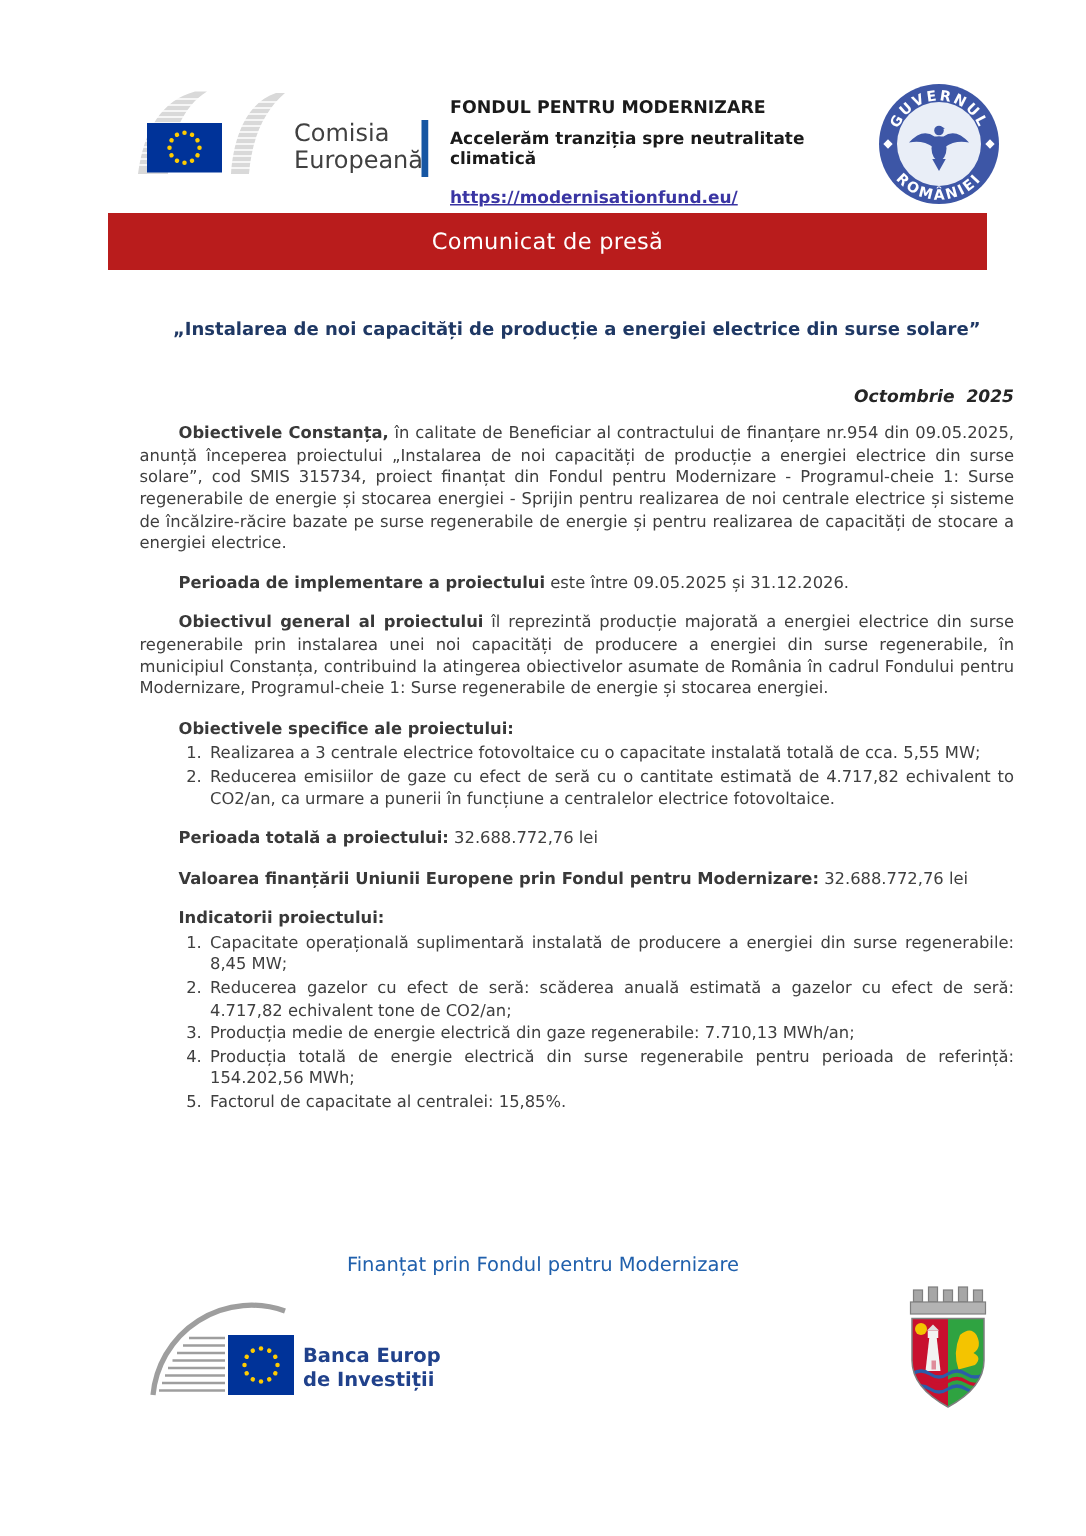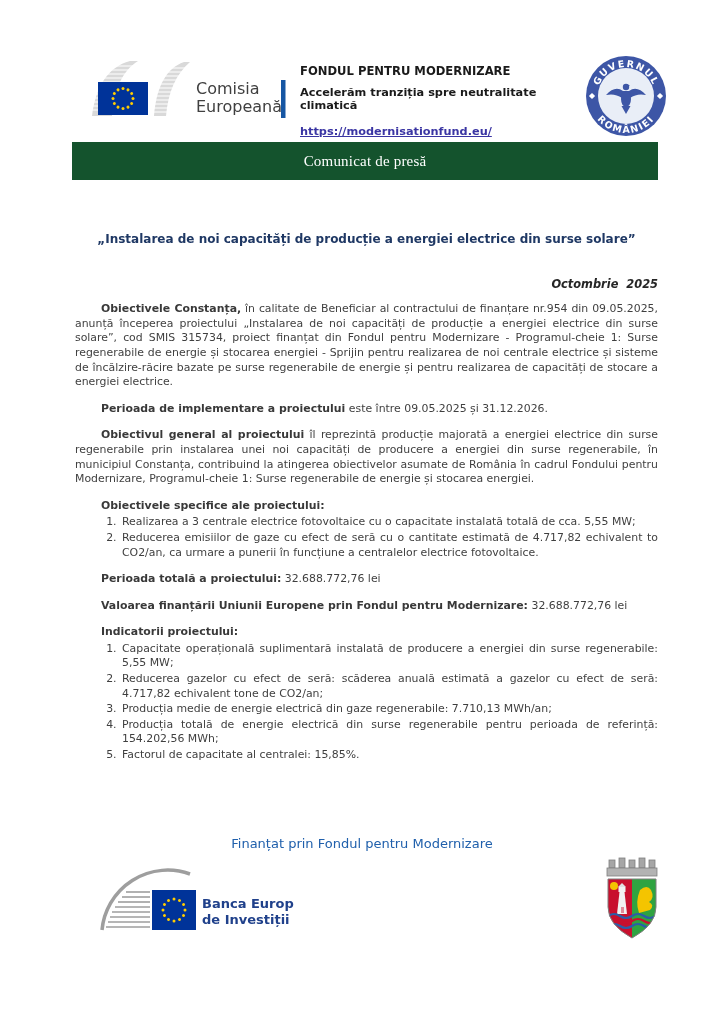--- a/index.html
+++ b/index.html
@@ -9,26 +9,26 @@
 
   
   .ec-logo{position:absolute;top:58px;left:84px;}
   .fund-block{position:absolute;top:64px;left:300px;width:285px;}
   .fund-title{font-weight:bold;font-size:11.6px;color:#1a1a1a;margin:0 0 8px 0;}
   .fund-tagline{font-weight:bold;font-size:11.3px;color:#1a1a1a;margin:0 0 8px 0;}
   .fund-url{color:#3a35a3;font-weight:bold;font-size:11.3px;text-decoration:underline;cursor:pointer;}
   .gov-seal{position:absolute;top:54px;left:584px;}
 
   
-  .banner{position:absolute;top:142px;left:72px;width:586px;height:38px;background:#14532d;
-          display:flex;align-items:center;justify-content:center;font-family:Liberation Serif, serif;}
+  .banner{position:absolute;top:142px;left:72px;width:586px;height:38px;background:#b91c1c;
+          display:flex;align-items:center;justify-content:center;}
   .banner span{color:#ffffff;font-size:15px;letter-spacing:.2px;}
 
   
-  .content{position:absolute;top:208px;left:75px;width:583px;font-size:10.9px;line-height:14.6px;margin-top:20px;}
+  .content{position:absolute;top:208px;left:93px;width:583px;font-size:10.9px;line-height:14.6px;}
   .doc-title{font-weight:bold;font-size:12px;color:#1f3864;text-align:center;margin:4px 0 0;}
   .doc-date{font-weight:bold;font-style:italic;font-size:11.4px;color:#262626;text-align:right;
             margin:30px 0 0;white-space:pre;}
   .para{margin:12px 0 0;text-indent:26px;text-align:justify;}
   .para.first{margin-top:11px;}
   strong{color:#393939;}
   ol{margin:2px 0 0;padding-left:45px;}
   li{text-align:justify;margin-top:1px;padding-left:2px;}
   .contact{margin-top:15px;text-indent:0;text-align:left;font-weight:bold;}
   .email-link{color:#2e75b6;font-weight:bold;text-decoration:underline;cursor:pointer;}
@@ -167,21 +167,21 @@
 
     <p class="para">
       <strong>Valoarea finanțării Uniunii Europene prin Fondul pentru Modernizare:</strong>
       <span>32.688.772,76 lei</span>
     </p>
 
     <p class="para">
       <strong>Indicatorii proiectului:</strong>
     </p>
     <ol>
-      <li>Capacitate operațională suplimentară instalată de producere a energiei din surse regenerabile: 5,55 MW;</li>
+      <li>Capacitate operațională suplimentară instalată de producere a energiei din surse regenerabile: 8,45 MW;</li>
       <li>Reducerea gazelor cu efect de seră: scăderea anuală estimată a gazelor cu efect de seră: 4.717,82 echivalent tone de CO2/an;</li>
       <li>Producția medie de energie electrică din gaze regenerabile: 7.710,13 MWh/an;</li>
       <li>Producția totală de energie electrică din surse regenerabile pentru perioada de referință: 154.202,56 MWh;</li>
       <li>Factorul de capacitate al centralei: 15,85%.</li>
     </ol>
 
   </main>
 
   <div class="footer-note">Finanțat prin Fondul pentru Modernizare</div>
 

